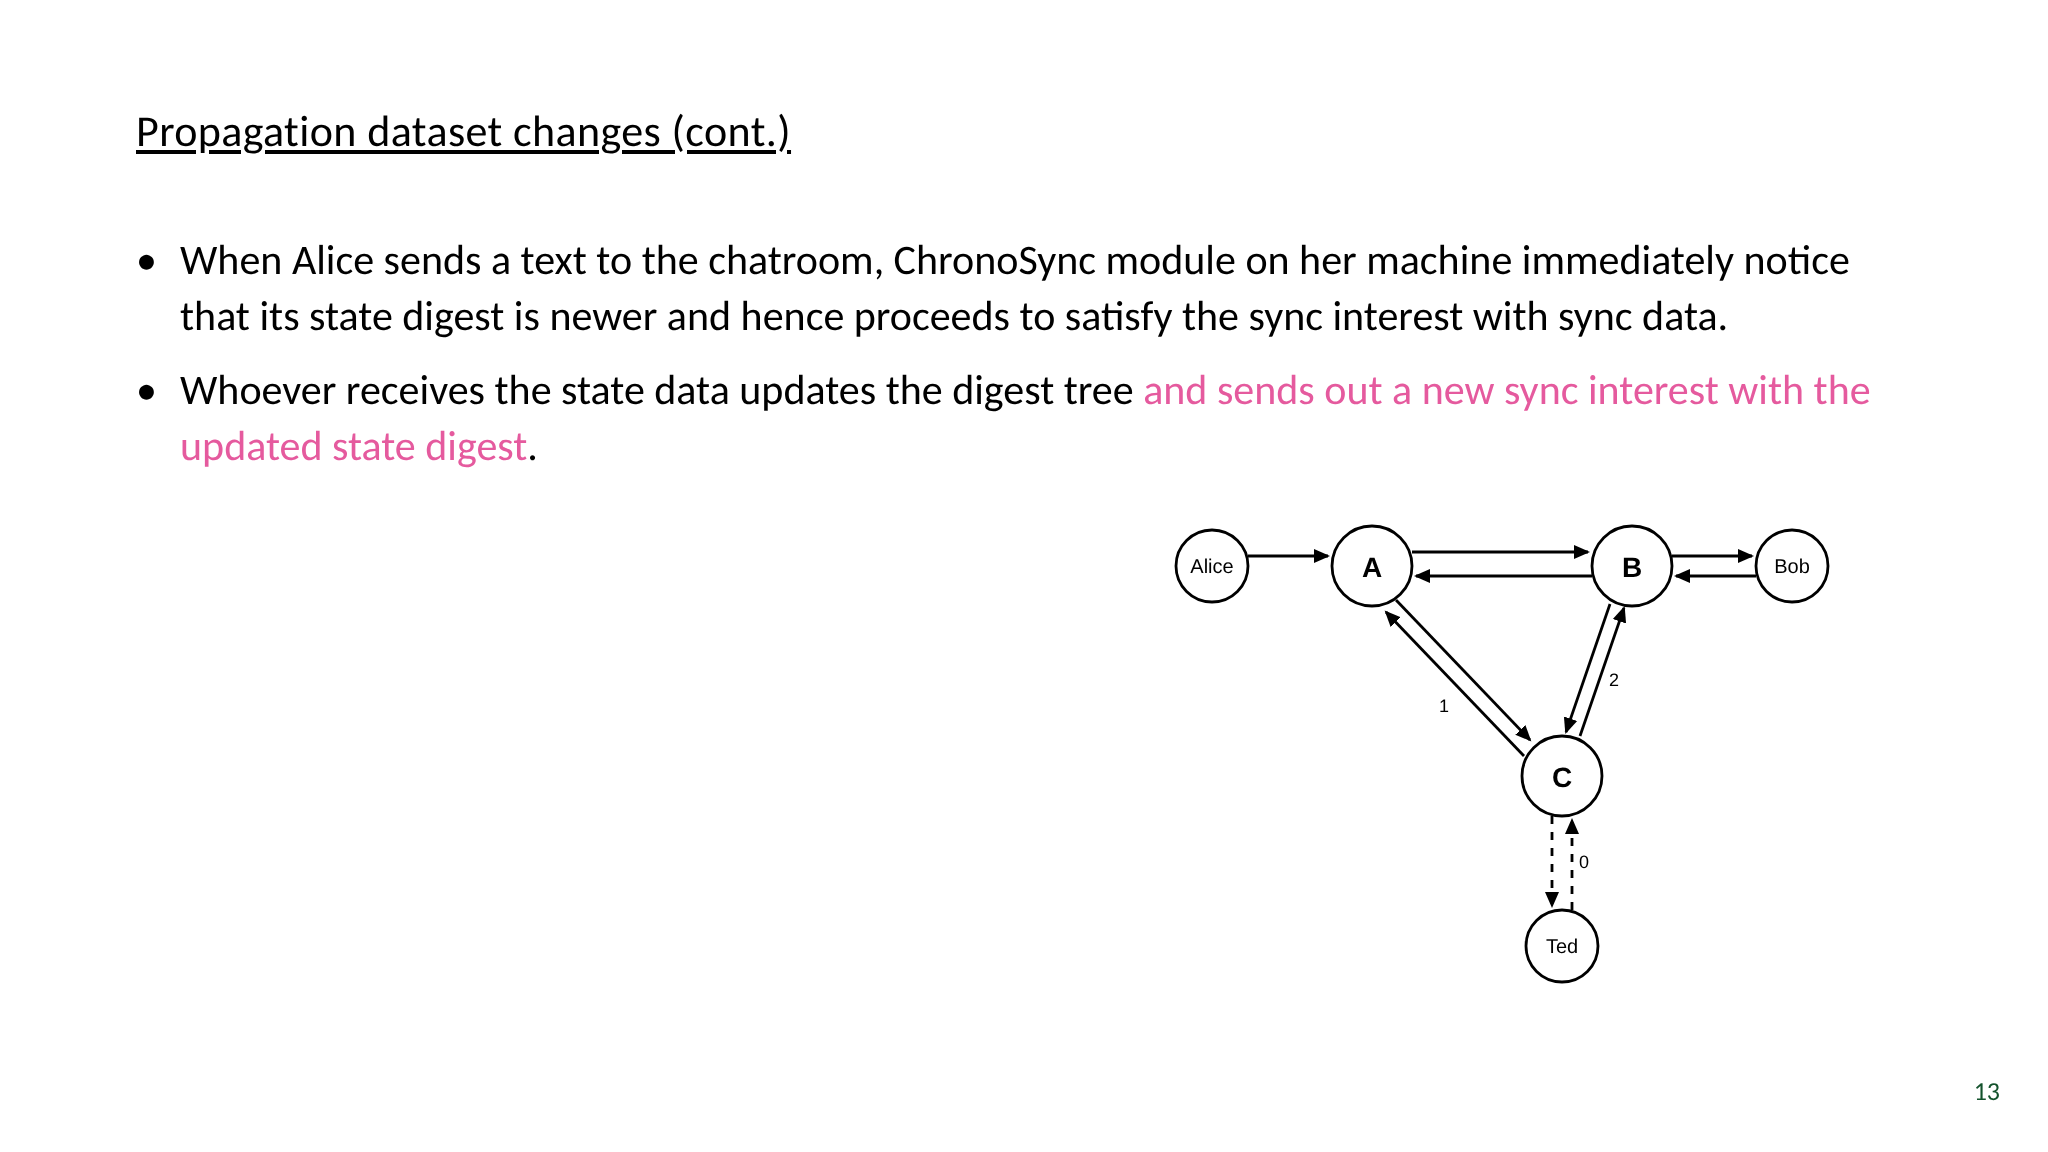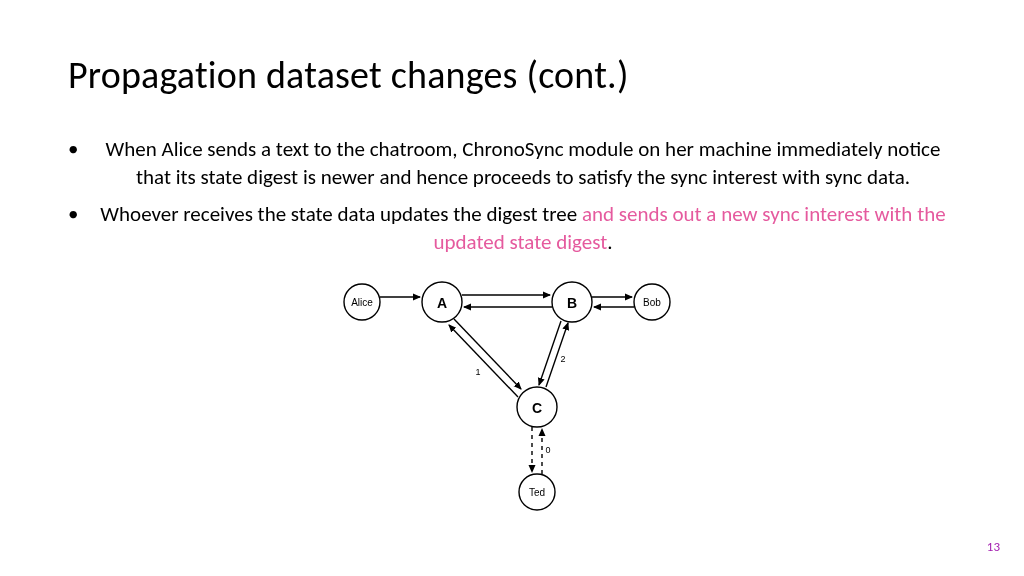--- a/index.html
+++ b/index.html
@@ -6,67 +6,67 @@
     body {
       width: 1024px;
       height: 576px;
       background: #fff;
       font-family: Calibri, 'Segoe UI', Arial, sans-serif;
       color: #000;
       position: relative;
       overflow: hidden;
     }
     .title {
-      font-size: 38px;
+      font-size: 22px;
       font-weight: 400;
       padding: 52px 0 0 68px;
       letter-spacing: 0.2px;
+      text-decoration: underline;
     }
     .content {
       padding: 38px 68px 0 68px;
     }
     .bullet {
       display: flex;
       font-size: 21px;
       line-height: 1.32;
       margin-bottom: 10px;
     }
     .bullet .dot {
       width: 20px;
       flex-shrink: 0;
       padding-left: 0;
     }
     .bullet .txt {
       flex: 1;
       padding-left: 2px;
-      text-align: center;
     }
     .hl { color: #e55a9e; }
     .diagram-wrap {
       width: 100%;
       display: flex;
-      justify-content: center;
+      justify-content: flex-end;
       margin-top: 10px;
     }
     svg.diagram {
       display: block;
     }
     .node-lg { fill: #fff; stroke: #000; stroke-width: 1.4; }
     .node-sm { fill: #fff; stroke: #000; stroke-width: 1.4; }
     .lbl-lg { font: 600 14px 'Segoe UI', Arial, sans-serif; text-anchor: middle; dominant-baseline: middle; }
     .lbl-sm { font: 400 10px 'Segoe UI', Arial, sans-serif; text-anchor: middle; dominant-baseline: middle; }
     .edge { fill: none; stroke: #000; stroke-width: 1.4; }
     .edge-d { fill: none; stroke: #000; stroke-width: 1.4; stroke-dasharray: 4 4; }
     .wlbl { font: 400 9px 'Segoe UI', Arial, sans-serif; text-anchor: middle; fill:#000; }
     .pagenum {
       position: absolute;
       right: 24px;
       bottom: 22px;
       font-size: 13px;
-      color: #a21caf;
+      color: #14532d;
     }
   </style>
 </head>
 <body>
 
 <div class="title">Propagation dataset changes (cont.)</div>
 
 <div class="content">
   <div class="bullet">
     <div class="dot">•</div>

